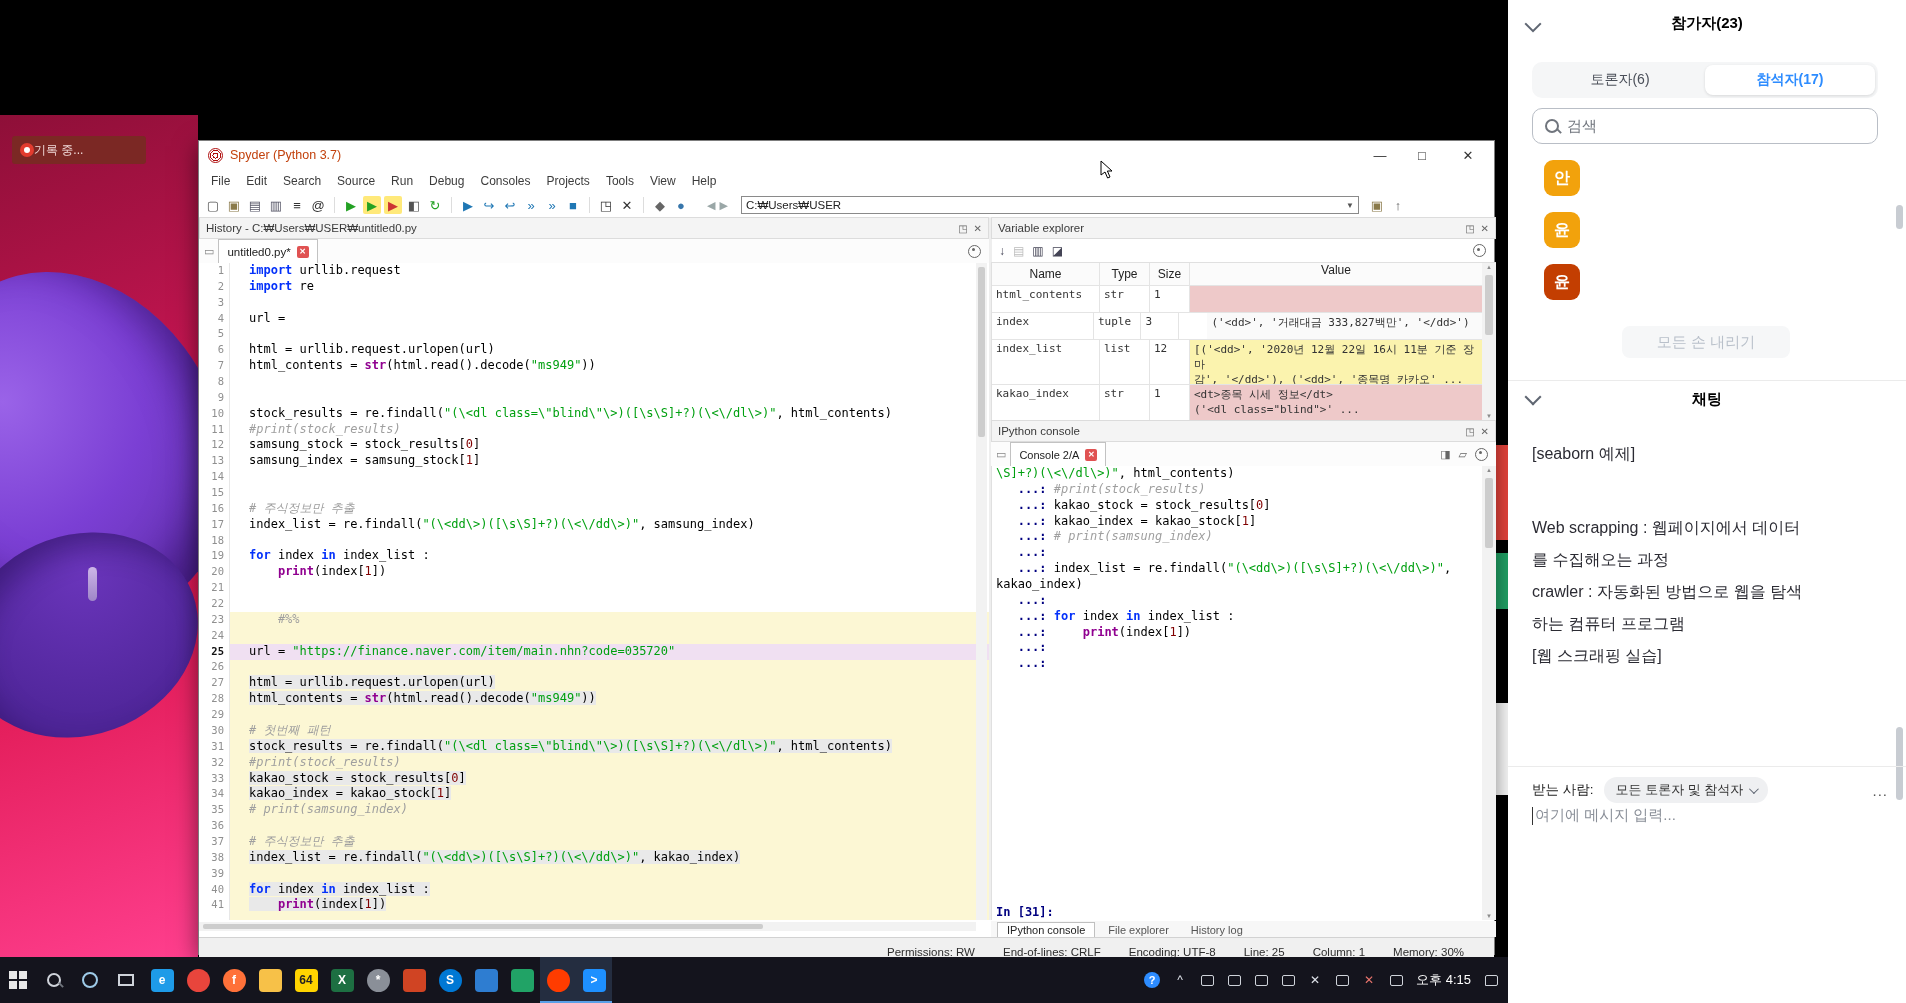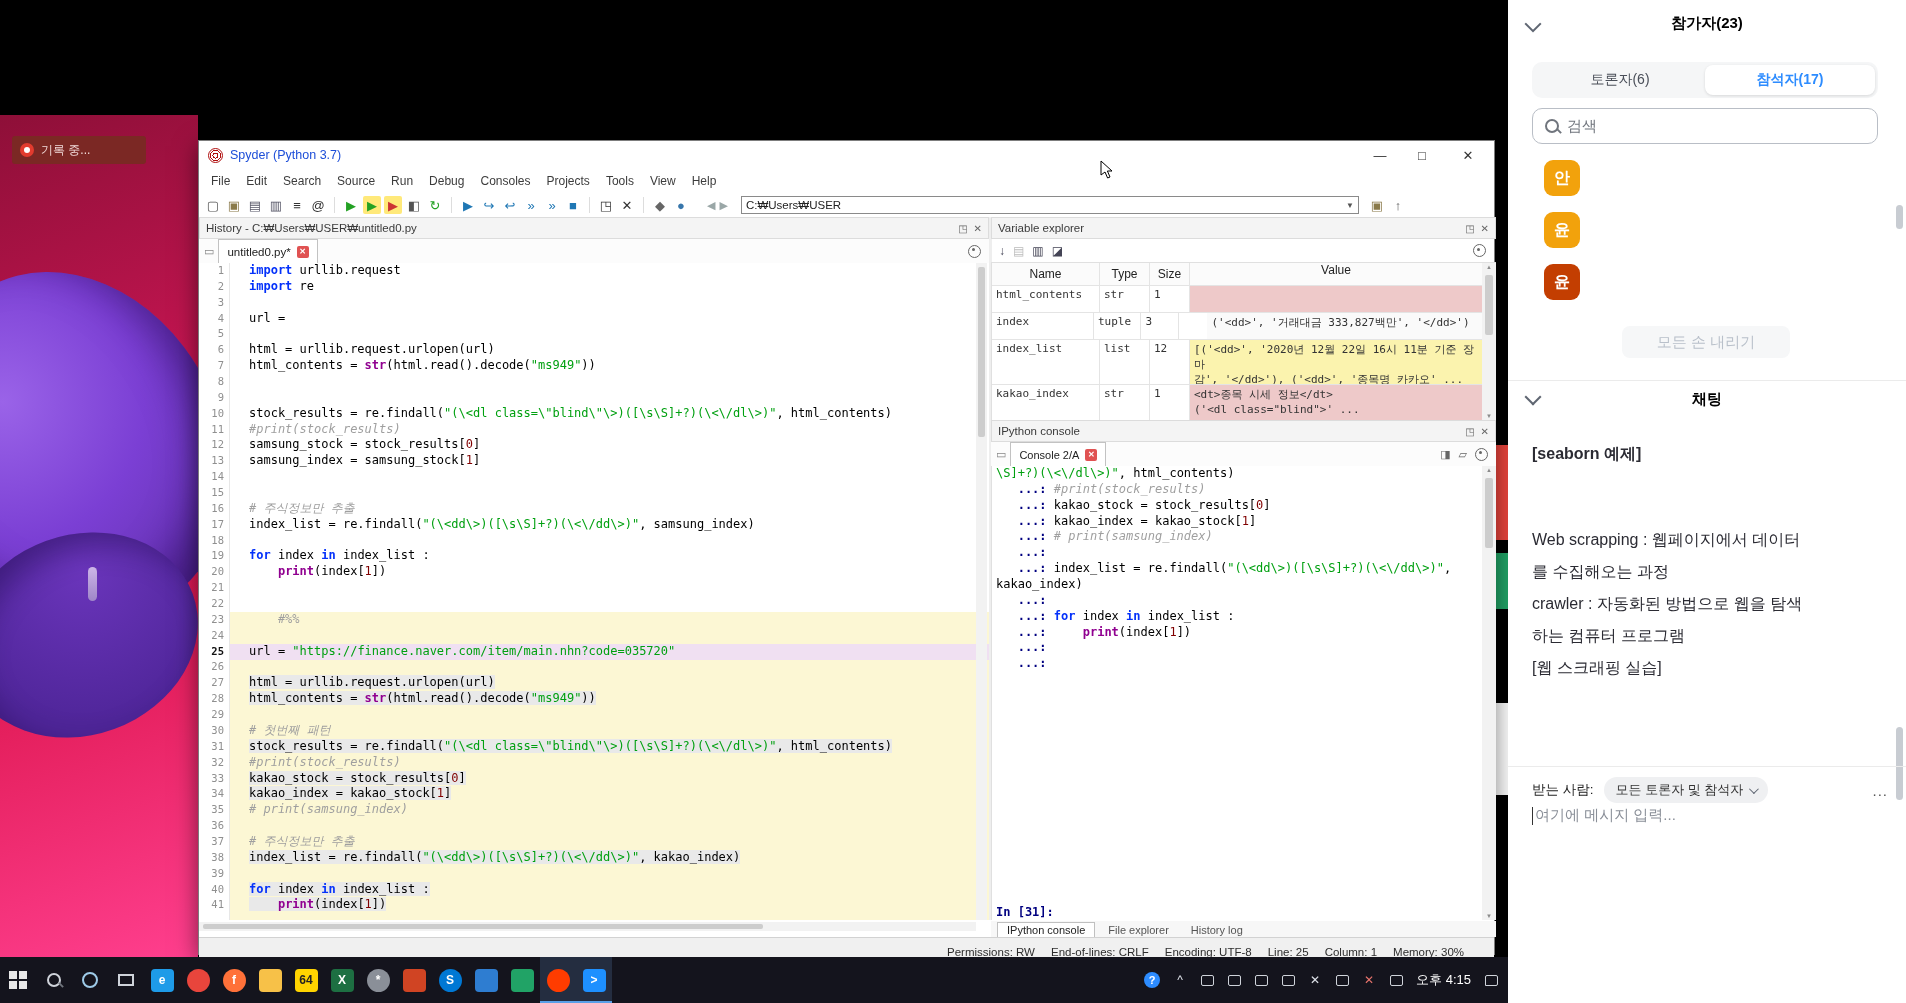--- a/index.html
+++ b/index.html
@@ -11,37 +11,37 @@
     background:linear-gradient(160deg,#8e0f38 0%,#c21550 34%,#e01a55 62%,#ff3f8e 100%);}
   .umbrella-canopy{position:absolute;left:-70px;top:150px;width:290px;height:360px;border-radius:50%;
     background:radial-gradient(circle at 35% 30%,#9a63e8 0%,#7b3fd4 45%,#5a2ca0 100%);
     transform:rotate(-28deg);box-shadow:inset -18px -24px 40px rgba(40,10,90,.55);}
   .umbrella-fold{position:absolute;left:-40px;top:420px;width:240px;height:200px;border-radius:50%;
     background:radial-gradient(circle at 60% 20%,#6a35bb 0%,#50269a 70%);transform:rotate(-20deg);
     box-shadow:inset 10px 14px 30px rgba(20,5,60,.4);}
   .umbrella-handle{position:absolute;left:88px;top:452px;width:9px;height:34px;border-radius:5px;
     background:linear-gradient(#cdb6e8,#9f86c8);}
   #rec-badge{left:12px;top:136px;width:134px;height:28px;background:#7b2824;border-radius:3px;
-    display:flex;align-items:center;gap:7px;padding-left:8px;box-sizing:border-box;}
+    display:flex;align-items:center;padding-left:8px;box-sizing:border-box;}
   #rec-dot{width:14px;height:14px;border-radius:50%;background:#e23b2e;position:relative;}
   #rec-dot:after{content:"";position:absolute;left:4px;top:4px;width:6px;height:6px;border-radius:50%;background:#fff;}
   #rec-badge span{color:#f2dcda;font-size:12px;}
   
   #sliver-red{left:1495px;top:445px;width:13px;height:95px;background:#e8443c;}
   #sliver-green{left:1495px;top:553px;width:13px;height:56px;background:#21a366;}
   #sliver-cells{left:1479px;top:703px;width:29px;height:92px;background:#fbfbfb;border-left:1px solid #d8d8d8;
     font-size:11px;color:#222;text-align:right;box-sizing:border-box;padding:18px 3px 0 0;line-height:26px;}
   
   #win{left:198px;top:140px;width:1297px;height:815px;background:#fff;border:1px solid #7d7d7d;
        box-sizing:border-box;box-shadow:0 6px 22px rgba(0,0,0,.5);font-size:12px;color:#333;}
   #titlebar{left:0;top:0;width:100%;height:28px;background:#fff;display:flex;align-items:center;}
   #spyder-logo{width:15px;height:15px;border-radius:50%;margin:0 7px 0 9px;
     background:radial-gradient(circle,#fff 0 2px,#b01010 2px 3px,#fff 3px 4.5px,#b01010 4.5px 5.5px,#fff 5.5px 100%);
     border:1.5px solid #b01010;box-sizing:border-box;}
-  #title-text{font-size:12.5px;color:#1d4ed8;}
+  #title-text{font-size:12.5px;color:#c2410c;}
   .winbtn{position:absolute;top:0;width:42px;height:28px;display:flex;align-items:center;justify-content:center;
     color:#333;font-size:13px;}
   #menubar{left:0;top:28px;width:100%;height:24px;display:flex;align-items:center;padding-left:4px;box-sizing:border-box;}
   .menu-item{padding:0 8px;font-size:12px;color:#3c3c3c;}
   #toolbar{left:0;top:52px;width:100%;height:25px;border-bottom:1px solid #e3e3e3;display:flex;align-items:center;
     padding-left:5px;box-sizing:border-box;gap:3px;}
   .tbi{width:18px;height:18px;display:flex;align-items:center;justify-content:center;font-size:13px;border-radius:2px;}
   .tbi.cellbg{background:#ffe97a;}
   .tb-sep{width:1px;height:16px;background:#ddd;margin:0 4px;}
   #nav-arrows{display:flex;gap:4px;margin-left:14px;color:#9aa7a7;font-size:11px;}
@@ -91,21 +91,21 @@
   #console-tabbar .doc-tab{font-size:11px;}
   #console-body{left:792px;top:325px;width:491px;height:454px;overflow:hidden;background:#fff;
     font-family:"DejaVu Sans Mono",monospace;border-left:1px solid #e0e0e0;}
   .con-line{white-space:pre;font-size:12px;line-height:15.87px;height:15.87px;padding-left:4px;}
   #con-prompt{position:absolute;left:4px;top:439px;font-size:12px;}
   #bottom-tabs{left:792px;top:780px;width:505px;height:16px;display:flex;align-items:flex-end;gap:4px;
     padding-left:6px;box-sizing:border-box;background:#f7f7f7;}
   .btab{font-size:11px;color:#555;padding:1px 9px;}
   .btab.active{background:#fff;border:1px solid #c0c0c0;border-bottom:none;color:#222;}
   #statusbar{left:0;top:796px;width:1295px;height:29px;background:#f0f0f0;border-top:1px solid #d2d2d2;
-    display:flex;justify-content:flex-end;align-items:center;gap:16px;padding-right:30px;box-sizing:border-box;
+    display:flex;justify-content:flex-end;align-items:center;gap:28px;padding-right:30px;box-sizing:border-box;
     font-size:11.5px;color:#2d2d2d;}
   
   #sidebar{left:1508px;top:0;width:398px;height:1003px;background:#fff;color:#232333;}
   .chev{width:10px;height:10px;border-right:2px solid #5f6672;border-bottom:2px solid #5f6672;transform:rotate(45deg);}
   #sb-title{left:0;top:14px;width:100%;text-align:center;font-size:15px;font-weight:bold;}
   #sb-tabs{left:1532px;top:62px;width:346px;height:36px;background:#f5f6f7;border-radius:10px;display:flex;padding:3px;box-sizing:border-box;}
   .sb-tab{flex:1;display:flex;align-items:center;justify-content:center;font-size:14px;color:#4a4f59;border-radius:8px;}
   .sb-tab.active{background:#fff;color:#2d8cff;font-weight:bold;box-shadow:0 1px 3px rgba(0,0,0,.12);}
   #sb-search{left:1532px;top:108px;width:346px;height:36px;border:1.5px solid #b9bec6;border-radius:10px;
     display:flex;align-items:center;gap:8px;padding-left:12px;box-sizing:border-box;}
@@ -113,21 +113,21 @@
   .mag:after{content:"";position:absolute;left:9px;top:9px;width:6px;height:2px;background:#70757d;transform:rotate(45deg);}
   #sb-search span{color:#70757d;font-size:15px;}
   .badge{position:absolute;left:1544px;width:36px;height:36px;border-radius:9px;color:#fff;font-size:16px;
     font-weight:bold;display:flex;align-items:center;justify-content:center;}
   #lower-hands{left:1622px;top:326px;width:168px;height:32px;background:#f6f7f8;border-radius:8px;color:#b9c0ca;
     font-size:15px;display:flex;align-items:center;justify-content:center;}
   .sb-divider{position:absolute;left:1508px;width:398px;height:1px;background:#ebebeb;}
   #chat-title{left:1508px;top:390px;width:398px;text-align:center;font-size:15px;font-weight:bold;}
   #chat-msgs{left:1532px;top:438px;width:354px;font-size:16px;color:#2b2b33;}
   .msg{white-space:pre-line;line-height:32px;}
-  .msg.gap{margin-bottom:54px;font-weight:bold;}
+  .msg.gap{margin-bottom:42px;}
   #recipient-row{left:1532px;top:776px;width:356px;height:28px;display:flex;align-items:center;gap:10px;}
   #recipient-label{font-size:13.5px;color:#222;}
   #recipient-pill{height:26px;background:#eff0f2;border-radius:13px;display:flex;align-items:center;gap:6px;
     padding:0 12px;font-size:13px;color:#333;}
   #recipient-pill .chev{width:6px;height:6px;border-width:1.5px;transform:rotate(45deg) translateY(-2px);}
   #more-btn{margin-left:auto;color:#555;font-size:15px;letter-spacing:1px;}
   #chat-input-row{left:1532px;top:806px;width:350px;display:flex;align-items:center;}
   #caret{width:1px;height:18px;background:#333;margin-right:2px;}
   #chat-input{color:#8a8f98;font-size:15px;}
   .side-thumb{position:absolute;left:1896px;width:7px;background:#c8ccd2;border-radius:4px;}

